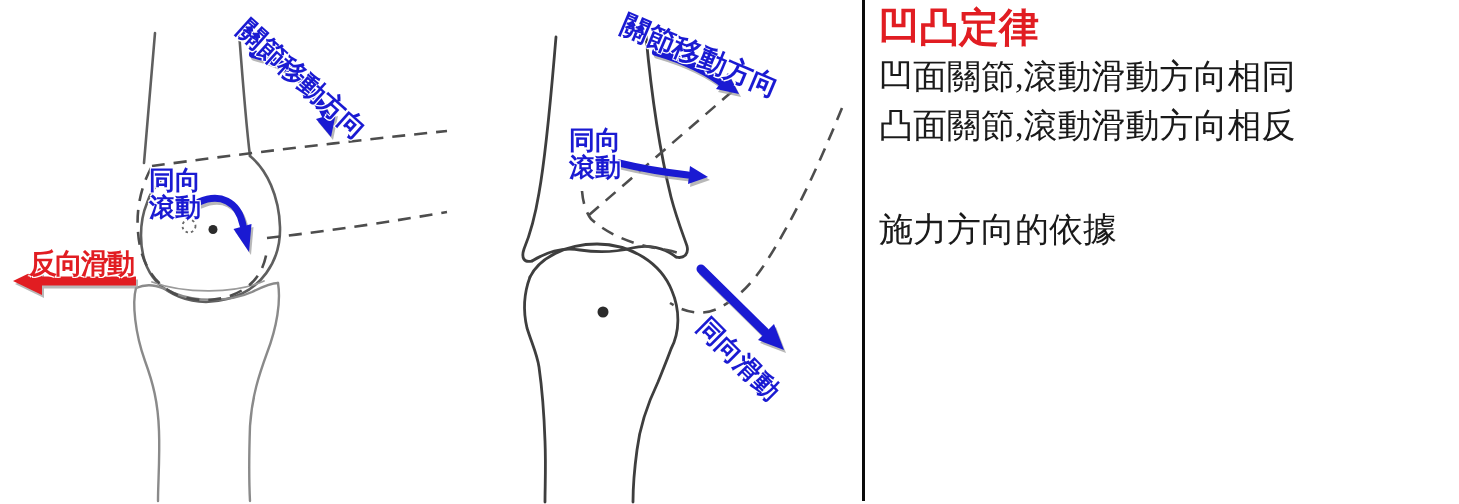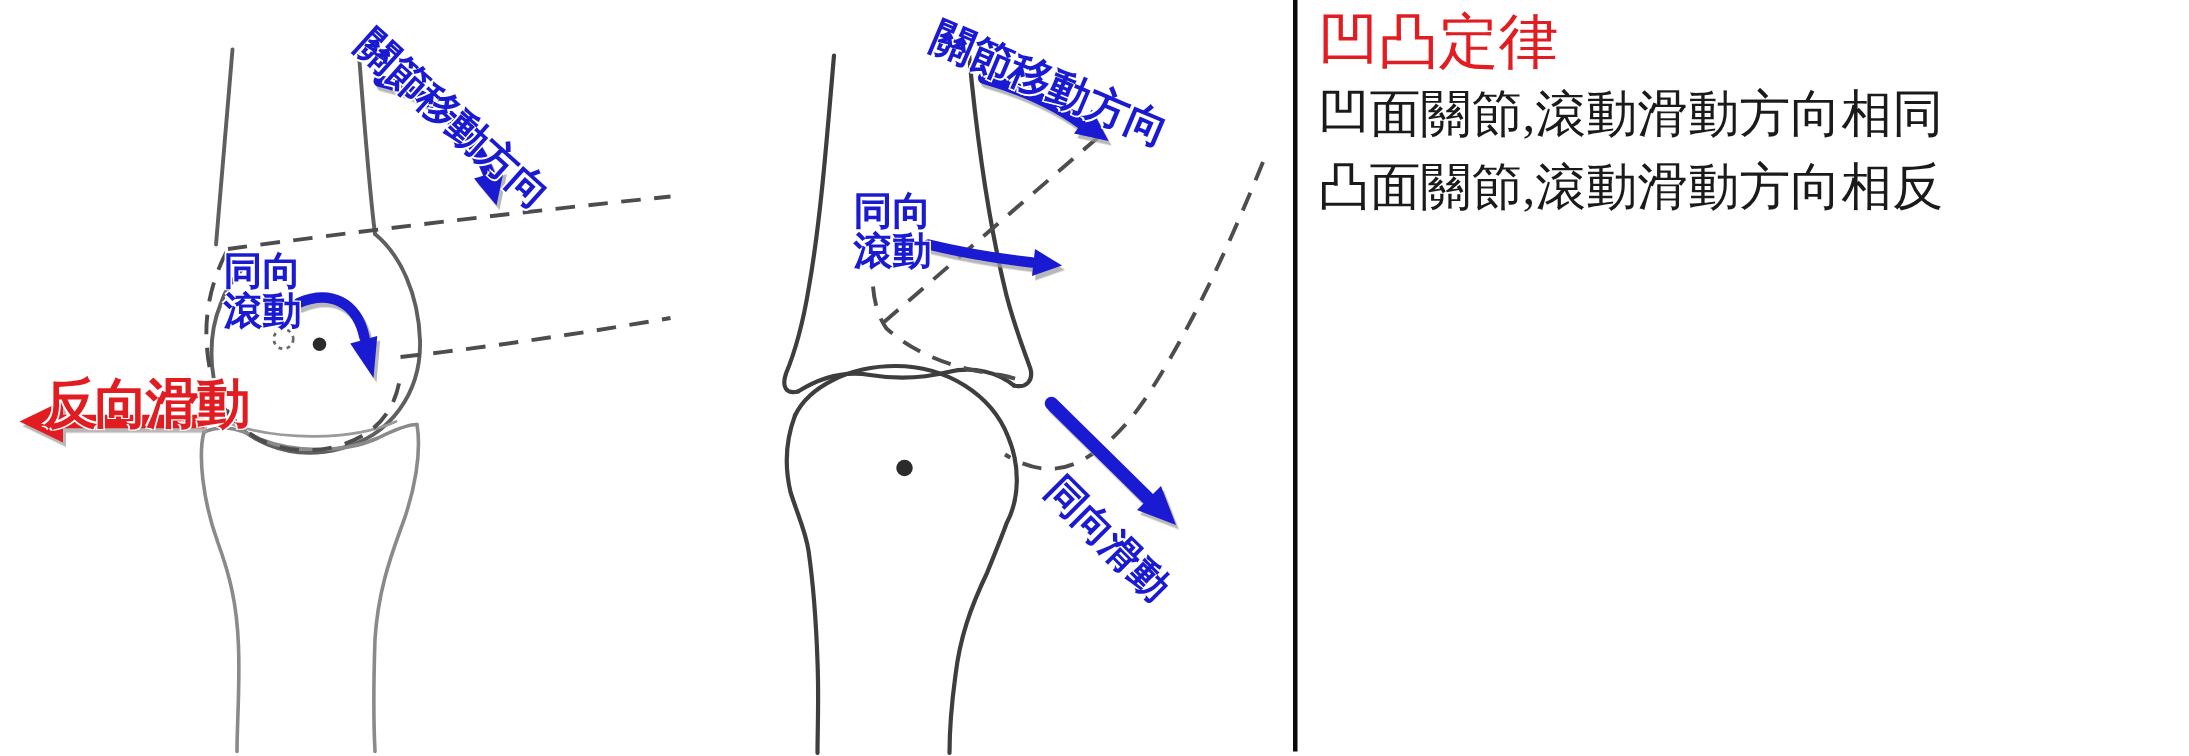--- a/index.html
+++ b/index.html
@@ -30,21 +30,21 @@
          text-shadow:-1px -1px 0 #fff,1px -1px 0 #fff,-1px 1px 0 #fff,1px 1px 0 #fff;}
   .label.blue{color:var(--blue);}
   .label.red{color:var(--red);}
   .rot{transform-origin:left top;}
   .stack{text-align:right;line-height:27px;}
 
   
   .panel{position:absolute;left:862px;top:0;width:594px;height:501px;
          border-left:3px solid #0a0a0a;padding:3px 0 0 14px;box-sizing:border-box;
          font-family:"Liberation Serif",serif;color:var(--ink);}
-  .panel .title{font-size:40px;line-height:49px;font-weight:400;color:var(--red);margin:0;}
+  .panel .title{font-size:40px;line-height:49px;font-weight:700;color:var(--red);margin:0;}
   .panel p{font-size:34px;line-height:49px;margin:0;}
   .panel .spacer{height:55px;}
 </style>
 </head>
 <body>
 
 <div class="stage">
 
   <svg width="1459" height="504" viewBox="0 0 1459 504">
 
@@ -106,31 +106,32 @@
     </g>
   </svg>
 
   <div class="label blue rot" style="left:254px;top:12px;font-size:27px;transform:rotate(42deg);">關節移動方向</div>
 
   <div class="label blue stack" style="left:141px;top:167px;width:60px;font-size:26px;">
     <div>同向</div>
     <div>滾動</div>
   </div>
 
-  <div class="label red" style="left:29px;top:245px;font-size:36px;letter-spacing:-2px;">反向滑動</div>
+  <div class="label red" style="left:29px;top:245px;font-size:28px;letter-spacing:-2px;">反向滑動</div>
 
   <div class="label blue rot" style="left:630px;top:6px;font-size:28px;transform:rotate(23deg);">關節移動方向</div>
 
   <div class="label blue stack" style="left:561px;top:127px;width:60px;font-size:26px;">
     <div>同向</div>
     <div>滾動</div>
   </div>
 
   <div class="label blue rot" style="left:714px;top:310px;font-size:26px;transform:rotate(45deg);">同向滑動</div>
 
   <div class="panel">
     <h1 class="title">凹凸定律</h1>
     <p>凹面關節,滾動滑動方向相同</p>
     <p>凸面關節,滾動滑動方向相反</p>
     <div class="spacer"></div>
+    <p>施力方向的依據</p>
   </div>
 
 </div>
 
 </body></html>

